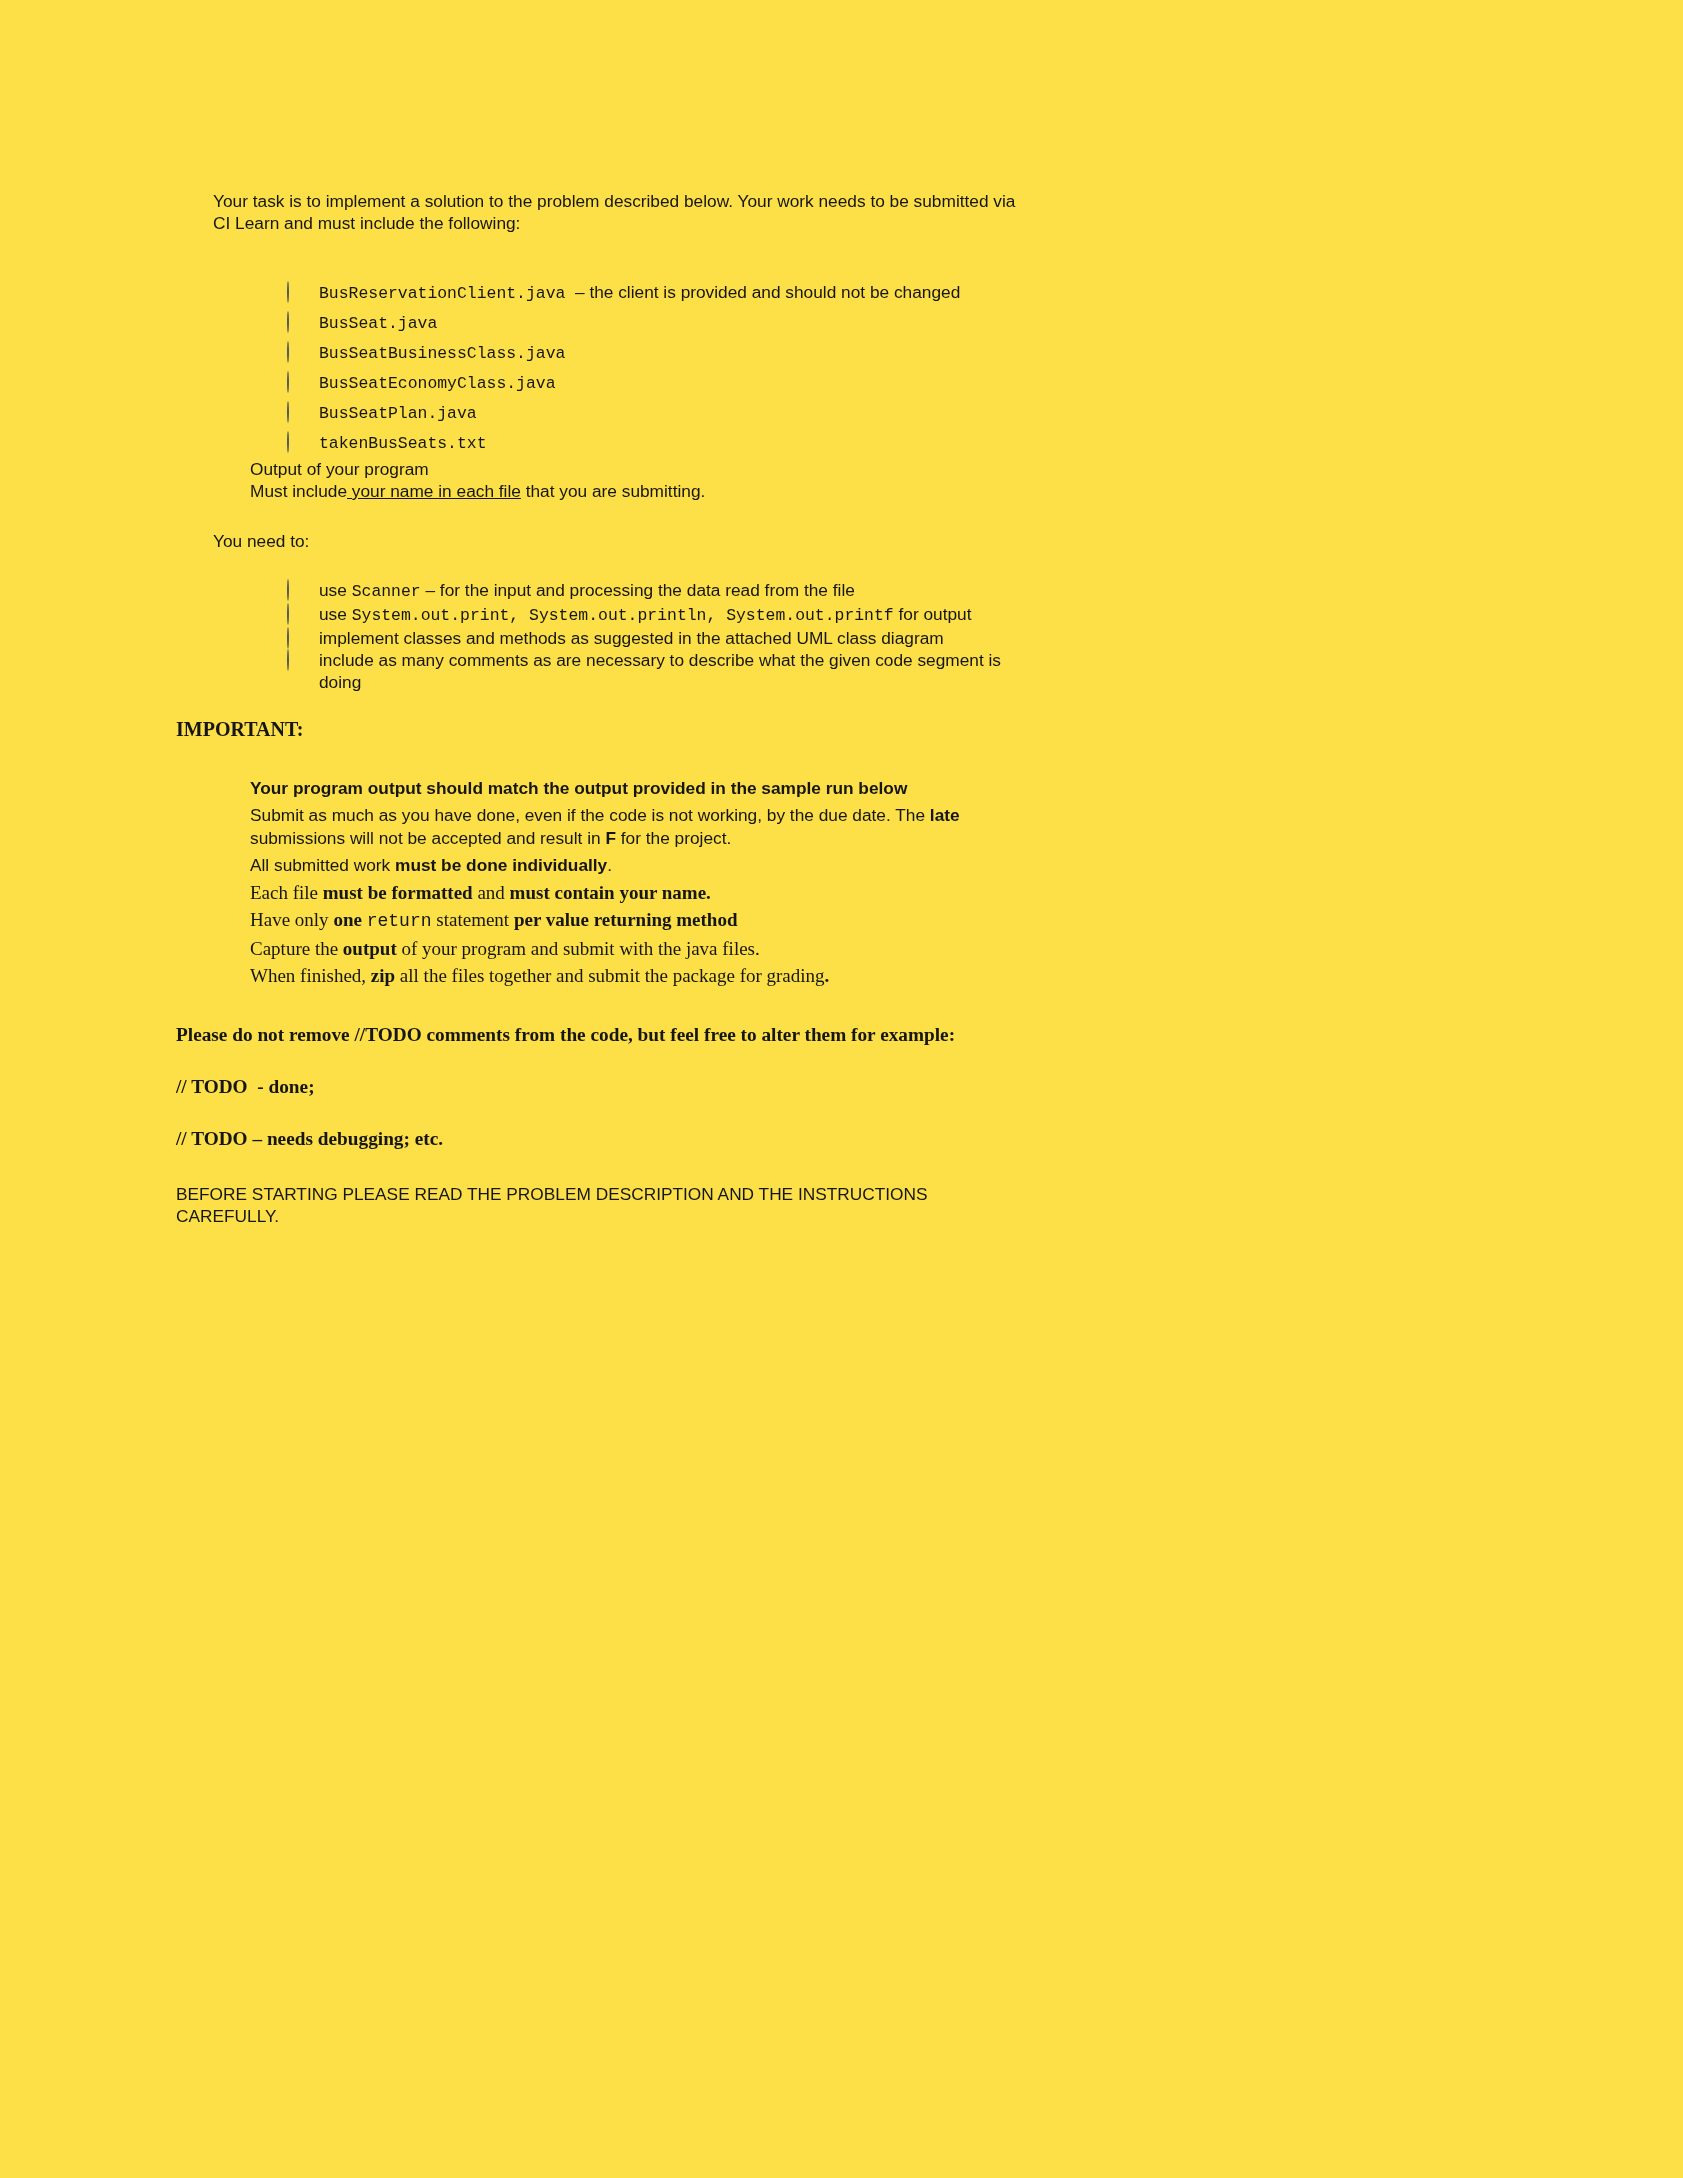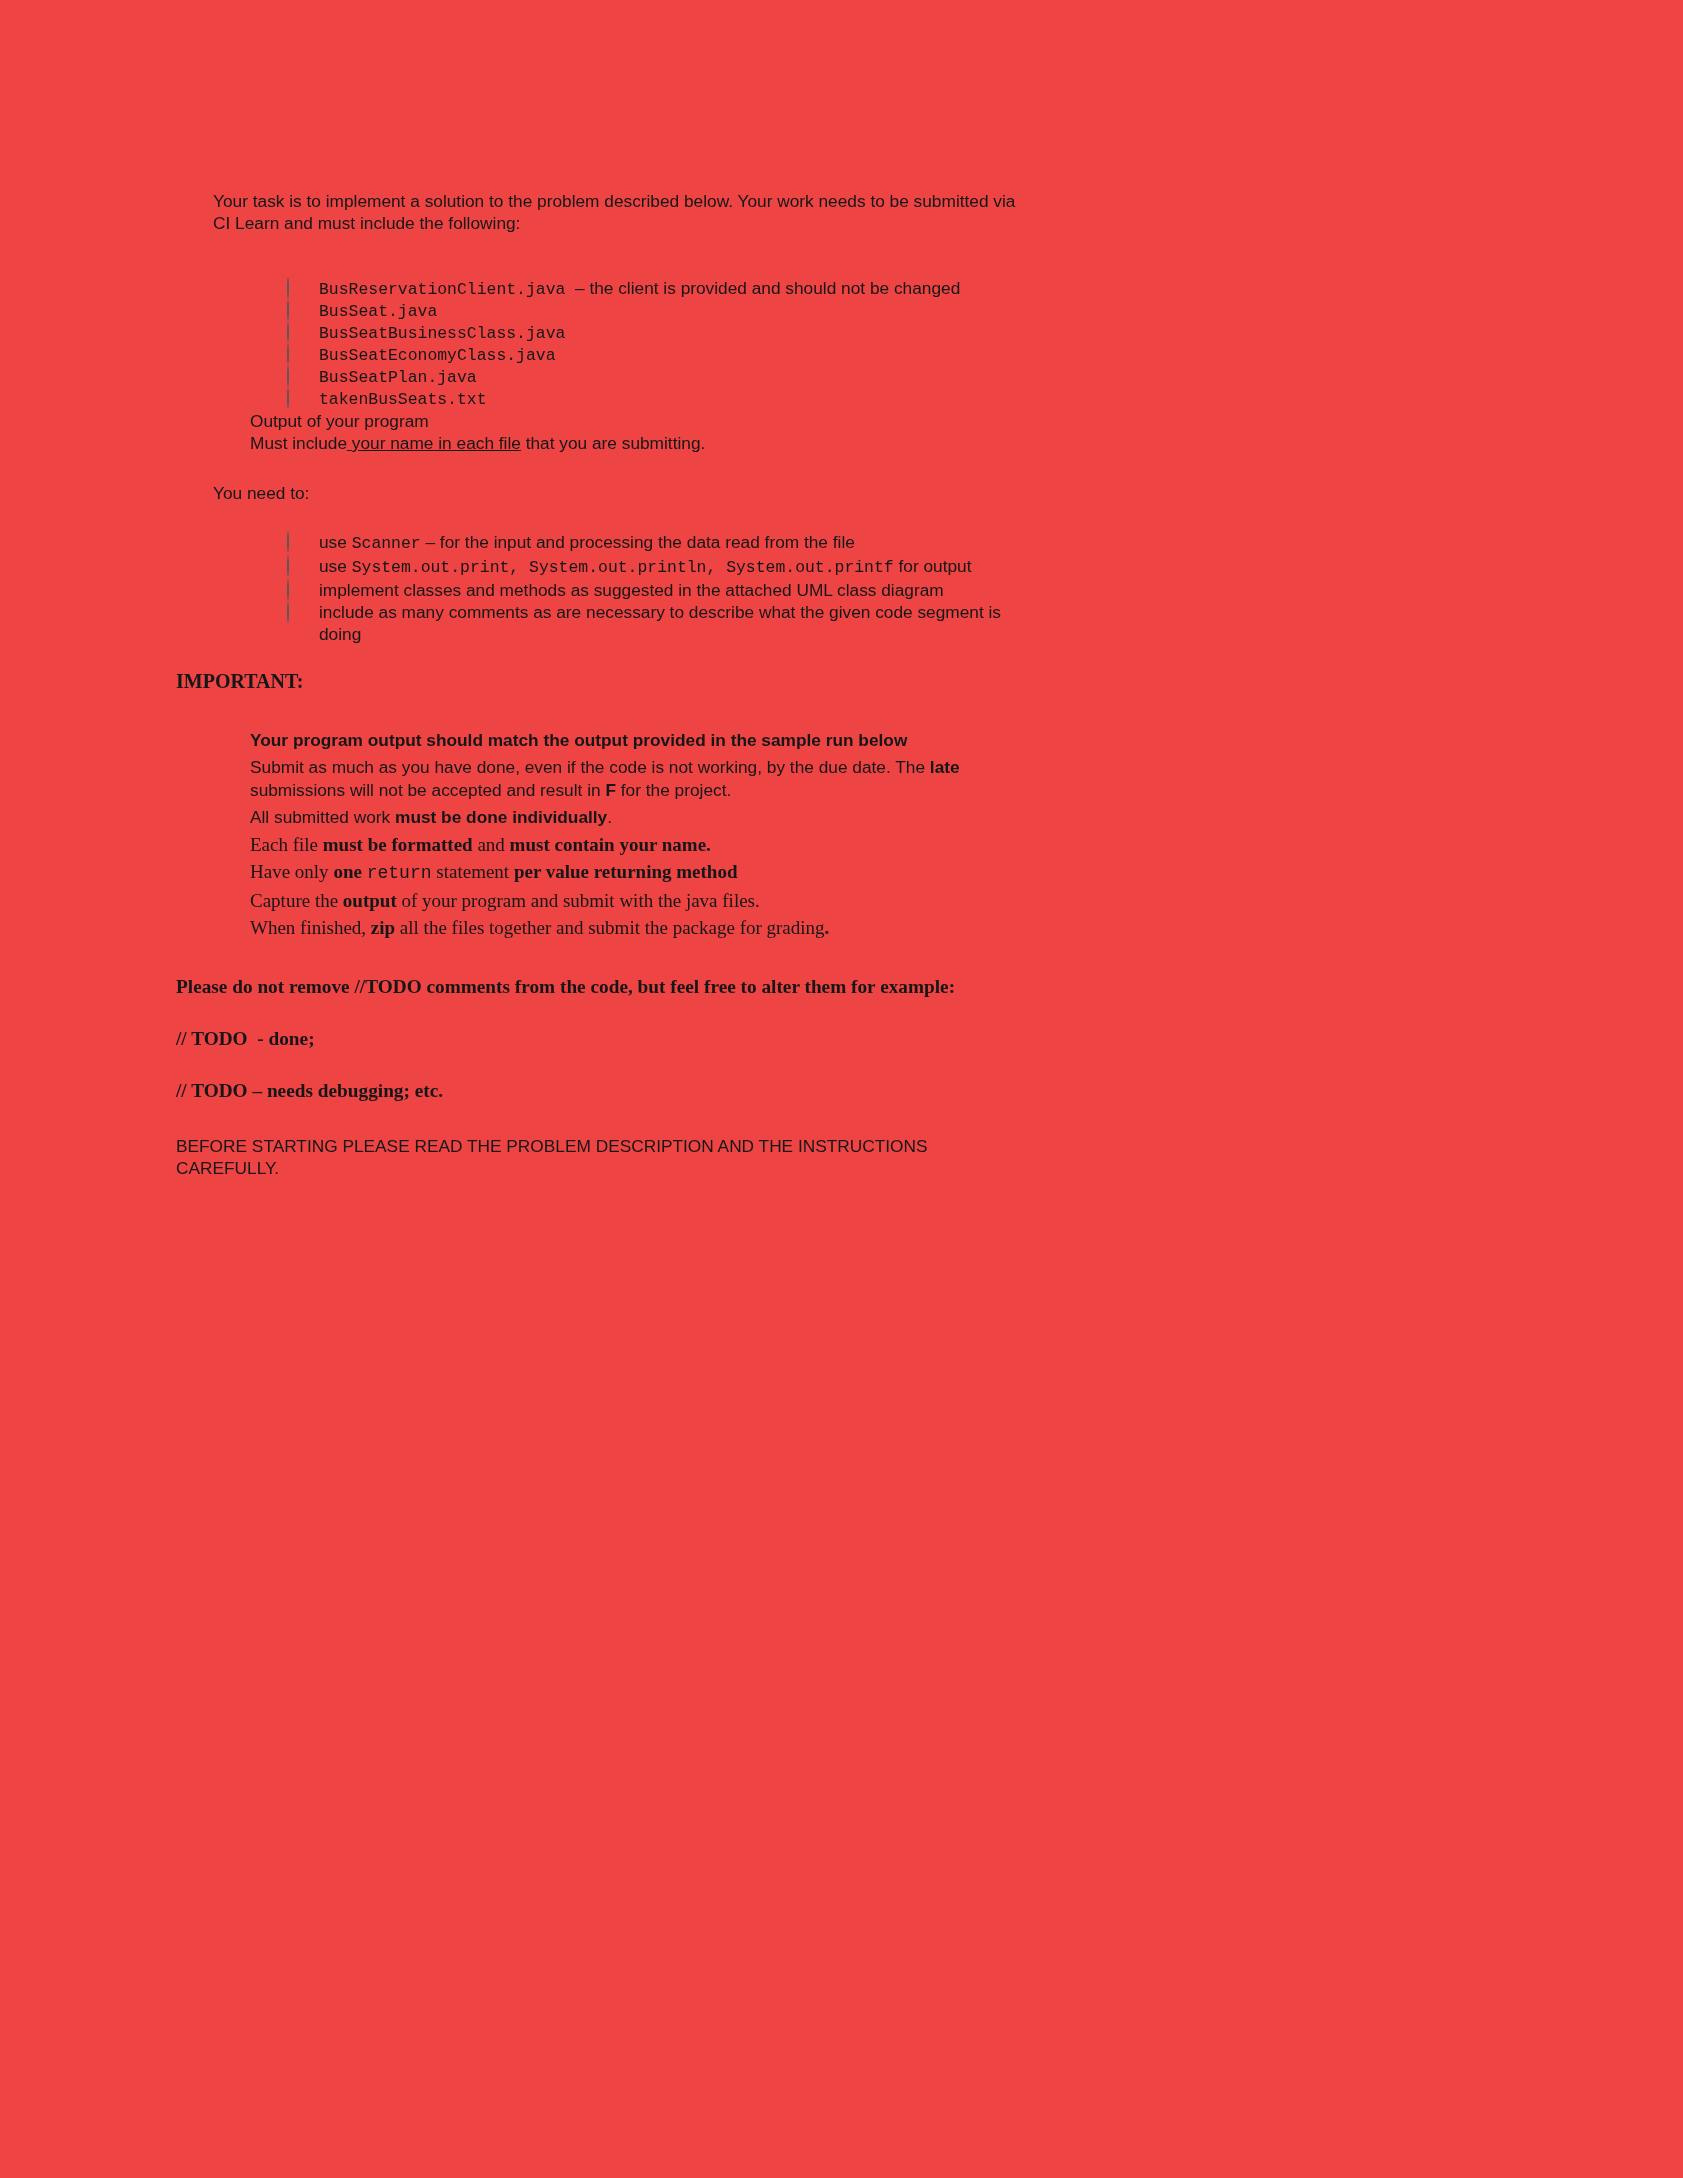--- a/index.html
+++ b/index.html
@@ -1,21 +1,21 @@
 <!DOCTYPE html>
 <html><head>
 <meta charset="utf-8">
 <style>
   * { margin:0; padding:0; box-sizing:border-box; }
   html,body { background:#ffffff; }
   .page {
     position:relative;
     width:1683px;
     height:2178px;
-    background:#ef4444;
+    background:#fde047;
     color:#161616;
     overflow:hidden;
     font-family:"Liberation Sans", sans-serif;
   }
   .content {
     position:absolute;
     left:176px;
     top:190px;
     width:851px;
   }
@@ -24,21 +24,21 @@
   .m { font-family:"Liberation Mono", monospace; font-size:0.95em; }
   .b { font-weight:bold; }
   .u { text-decoration:underline; }
   .pre { white-space:pre-wrap; }
   .para { line-height:22px; }
   .indent { margin-left:37px; }
 
   .li1 { display:flex; line-height:22px; }
   .li1 > .mk { flex:0 0 30px; margin-left:44px; }
   .mk-dot { width:6px; height:6px; border-radius:50%; background:#000; margin-top:8px; }
-  .li2 { display:flex; line-height:21px; }
+  .li2 { display:flex; line-height:28px; }
   .li2 > .mk { flex:0 0 32px; margin-left:111px; }
   .mk-circle { width:7px; height:7px; border-radius:50%; border:1.4px solid #595959; margin-top:7px; background:transparent; }
   .txt { flex:1; white-space:pre-wrap; }
 
   .intro { margin-bottom:44px; }
   .gap-before-need { margin-top:28px; }
   .need-heading { margin-bottom:27px; }
   .need-list .li2 { line-height:22px; }
   .important-heading {
     font-family:"Liberation Serif", serif;

